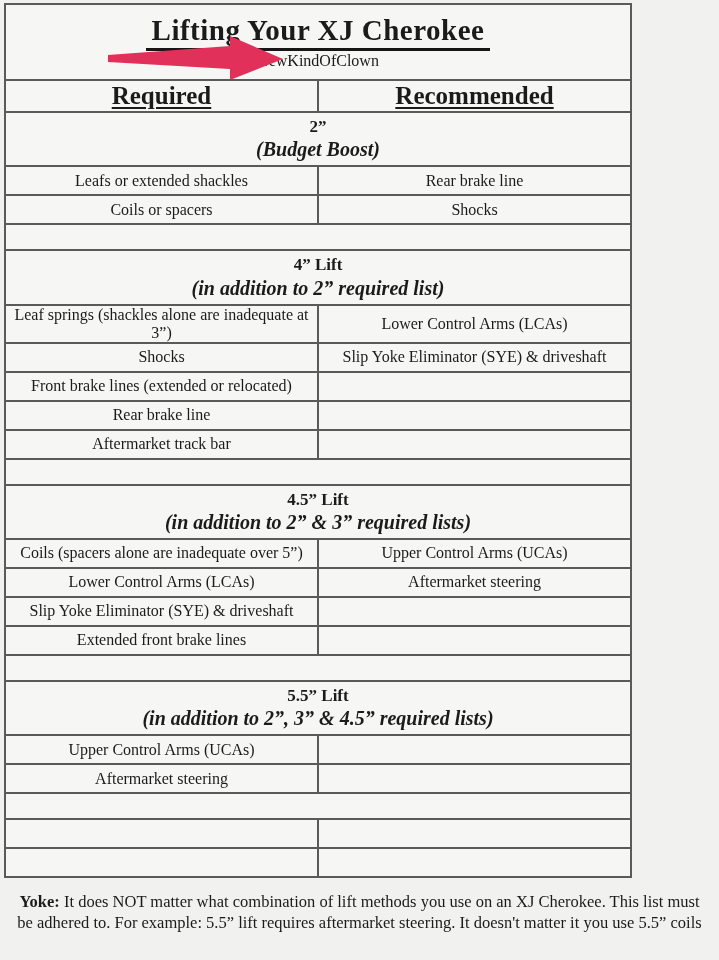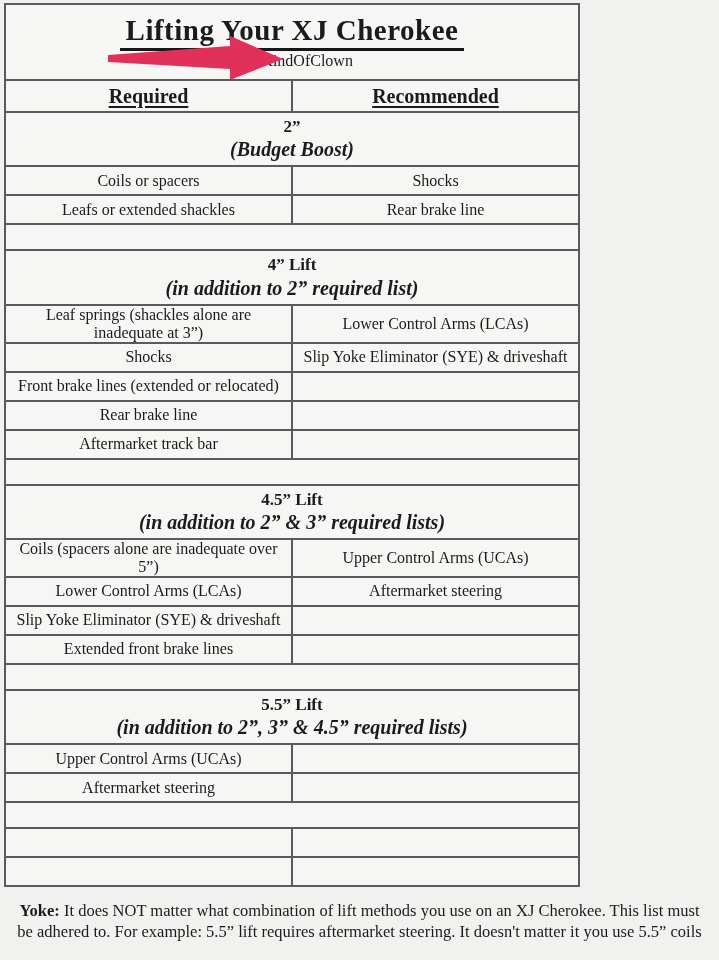--- a/index.html
+++ b/index.html
@@ -14,21 +14,21 @@
     font-family: "Liberation Serif", "DejaVu Serif", serif;
     color: #1b1b1b;
     position: relative;
   }
   .sheet {
     position: relative;
     width: 719px;
   }
   table.lift-table {
     border-collapse: collapse;
-    width: 576px;
+    width: 628px;
     margin: 3px auto 0 4px;
     table-layout: fixed;
     background: #f6f6f4;
   }
   table.lift-table td {
     border: 2px solid #5a5a5a;
     text-align: center;
     vertical-align: middle;
     padding: 0 4px;
     overflow: hidden;
@@ -56,21 +56,21 @@
   .arrow-wrap {
     position: absolute;
     left: 102px;
     top: 30px;
     width: 176px;
     height: 46px;
     pointer-events: none;
   }
   tr.col-head-row td {
     height: 30px;
-    font-size: 20px;
+    font-size: 25px;
     font-weight: bold;
   }
   tr.col-head-row td span {
     text-decoration: underline;
     text-decoration-thickness: 2px;
     text-underline-offset: 3px;
   }
   tr.section-head-row td {
     height: 46px;
     font-weight: bold;
@@ -129,26 +129,26 @@
         <td><span>Recommended</span></td>
       </tr>
 
     <tr class="section-head-row">
           <td colspan="2">
             <div class="sec-title">2”</div>
             <div class="sec-sub">(Budget Boost)</div>
           </td>
         </tr>
         <tr class="data-row">
+          <td>Leafs or extended shackles</td>
+          <td>Rear brake line</td>
+        </tr>
+        <tr class="data-row">
           <td>Coils or spacers</td>
           <td>Shocks</td>
-        </tr>
-        <tr class="data-row">
-          <td>Leafs or extended shackles</td>
-          <td>Rear brake line</td>
         </tr>
         <tr class="spacer-row">
           <td colspan="2"></td>
         </tr>
         <tr class="section-head-row">
           <td colspan="2">
             <div class="sec-title">4” Lift</div>
             <div class="sec-sub">(in addition to 2” required list)</div>
           </td>
         </tr>

